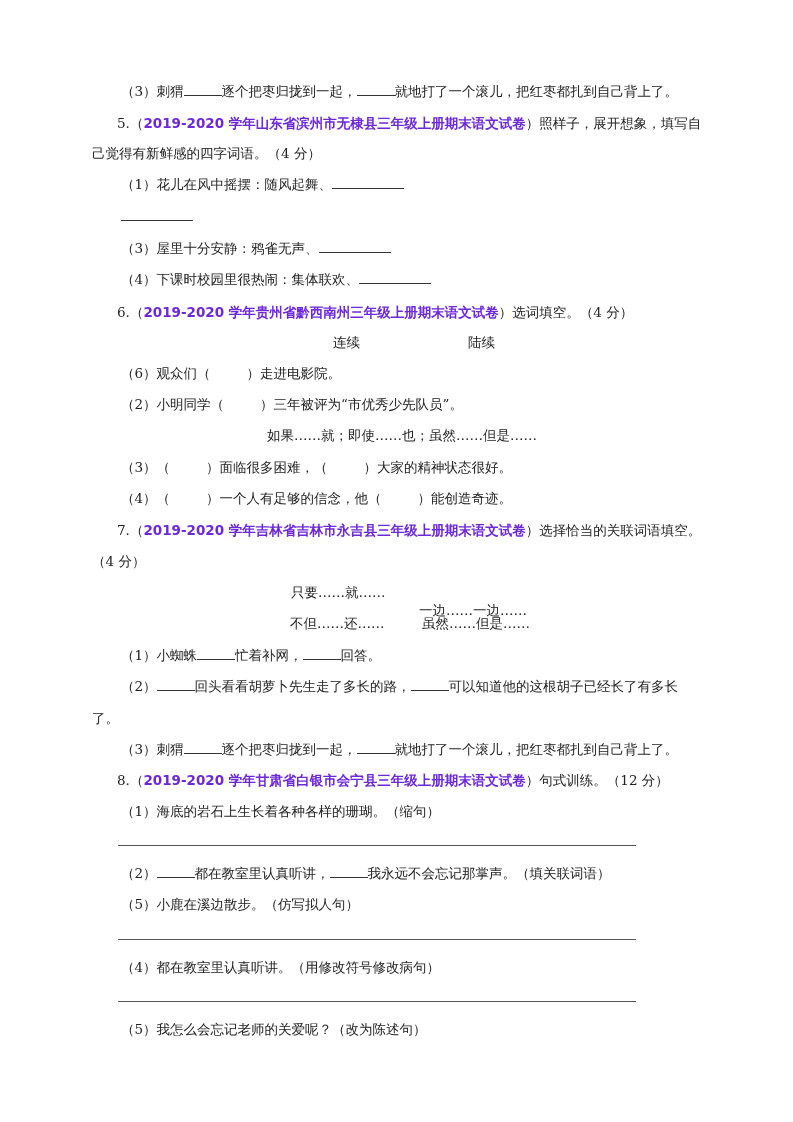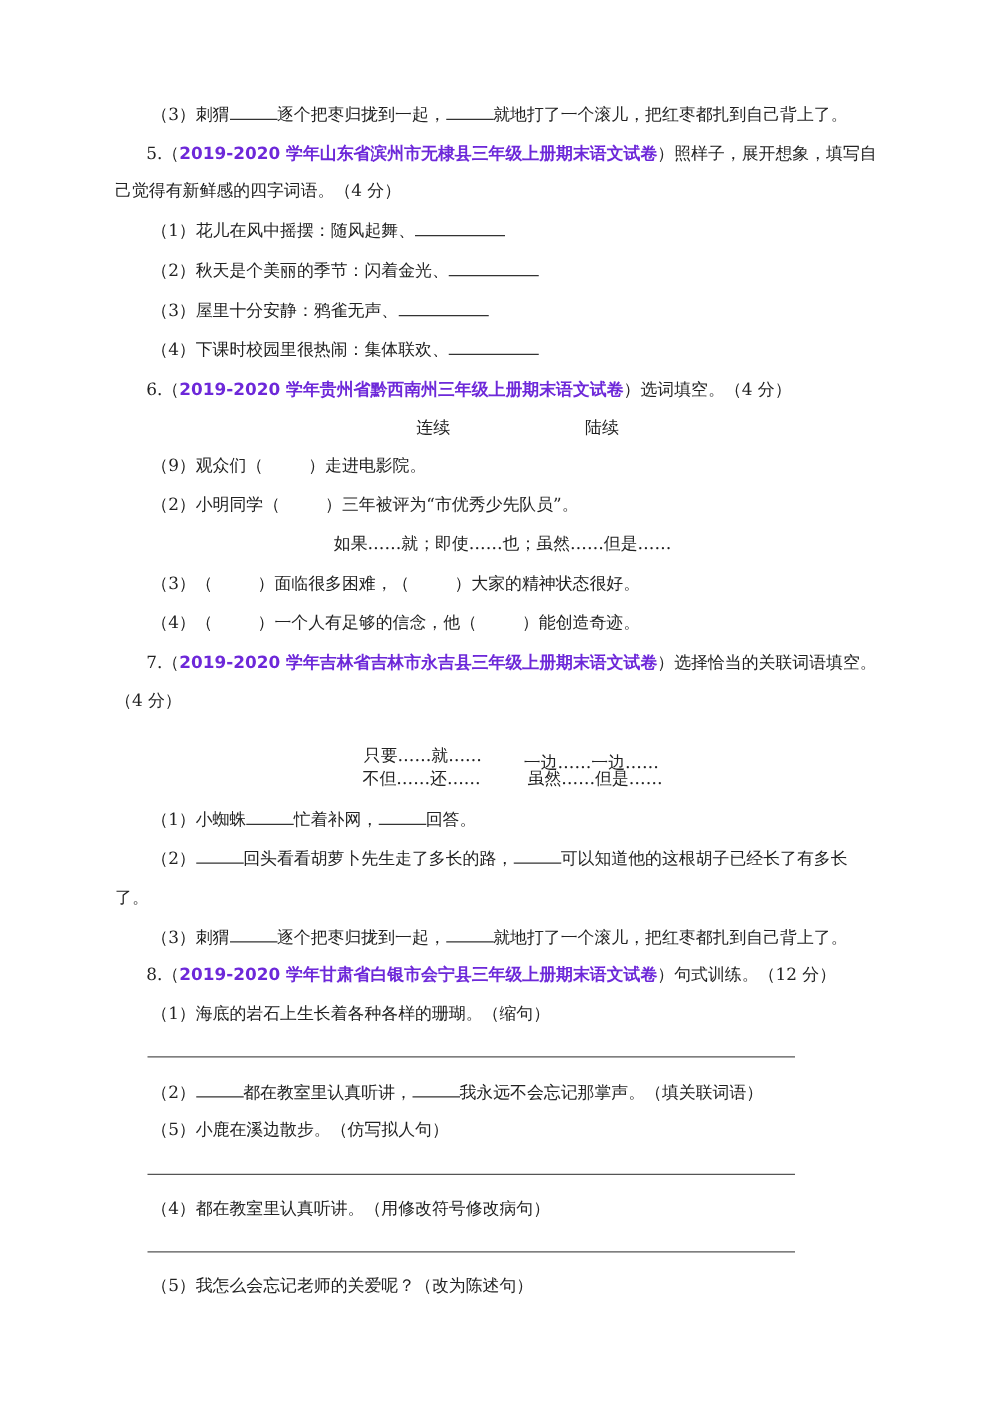--- a/index.html
+++ b/index.html
@@ -21,40 +21,40 @@
 
 <div class="ln" style="left:121px; top:82px;">
   <span>（3）</span><span>刺猬</span><span class="blank b6"></span><span>逐个把枣归拢到一起，</span><span class="blank b6"></span><span>就地打了一个滚儿，把红枣都扎到自己背上了。</span>
 </div>
 
 <div class="ln" style="left:117px; top:114px;">
   <span>5.（</span><span class="red">2019-2020 学年山东省滨州市无棣县三年级上册期末语文试卷</span><span>）照样子，展开想象，填写自</span>
 </div>
 <div class="ln" style="left:92px; top:144px;">己觉得有新鲜感的四字词语。（4 分）</div>
 <div class="ln" style="left:121px; top:175px;"><span>（1）花儿在风中摇摆：随风起舞、</span><span class="blank b12"></span></div>
-<div class="ln" style="left:121px; top:207px;"><span>（2）秋天是个美丽的季节：闪着金光、</span><span class="blank b12"></span></div>
+<div class="ln" style="left:121px; top:207px;"><span class="blank b12"></span></div>
 <div class="ln" style="left:121px; top:239px;"><span>（3）屋里十分安静：鸦雀无声、</span><span class="blank b12"></span></div>
 <div class="ln" style="left:121px; top:270px;"><span>（4）下课时校园里很热闹：集体联欢、</span><span class="blank b12"></span></div>
 
 <div class="ln" style="left:117px; top:303px;">
   <span>6.（</span><span class="red">2019-2020 学年贵州省黔西南州三年级上册期末语文试卷</span><span>）选词填空。（4 分）</span>
 </div>
 <div class="ln" style="left:333px; top:333px;">连续</div>
 <div class="ln" style="left:452px; top:333px;padding-left:16px;">陆续</div>
-<div class="ln" style="left:121px; top:364px;"><span>（9）观众们（</span><span class="paren"></span><span>）走进电影院。</span></div>
+<div class="ln" style="left:121px; top:364px;"><span>（6）观众们（</span><span class="paren"></span><span>）走进电影院。</span></div>
 <div class="ln" style="left:121px; top:395px;"><span>（2）小明同学（</span><span class="paren"></span><span>）三年被评为“市优秀少先队员”。</span></div>
 <div class="ln" style="left:267px; top:426px;">如果……就；即使……也；虽然……但是……</div>
 <div class="ln" style="left:121px; top:458px;"><span>（3）（</span><span class="paren"></span><span>）面临很多困难，（</span><span class="paren"></span><span>）大家的精神状态很好。</span></div>
 <div class="ln" style="left:121px; top:489px;"><span>（4）（</span><span class="paren"></span><span>）一个人有足够的信念，他（</span><span class="paren"></span><span>）能创造奇迹。</span></div>
 
 <div class="ln" style="left:117px; top:521px;">
   <span>7.（</span><span class="red">2019-2020 学年吉林省吉林市永吉县三年级上册期末语文试卷</span><span>）选择恰当的关联词语填空。</span>
 </div>
 <div class="ln" style="left:92px; top:552px;">（4 分）</div>
-<div class="ln" style="left:291px; top:583px;margin-top:13px;">只要……就……</div>
+<div class="ln" style="left:291px; top:583px;">只要……就……</div>
 <div class="ln" style="left:419px; top:583px;margin-top:18px;">一边……一边……</div>
 <div class="ln" style="left:290px; top:614px;">不但……还……</div>
 <div class="ln" style="left:422px; top:614px;">虽然……但是……</div>
 <div class="ln" style="left:121px; top:646px;"><span>（1）小蜘蛛</span><span class="blank b6"></span><span>忙着补网，</span><span class="blank b6"></span><span>回答。</span></div>
 <div class="ln" style="left:121px; top:677px;"><span>（2）</span><span class="blank b6"></span><span>回头看看胡萝卜先生走了多长的路，</span><span class="blank b6"></span><span>可以知道他的这根胡子已经长了有多长</span></div>
 <div class="ln" style="left:92px; top:709px;">了。</div>
 <div class="ln" style="left:121px; top:740px;"><span>（3）刺猬</span><span class="blank b6"></span><span>逐个把枣归拢到一起，</span><span class="blank b6"></span><span>就地打了一个滚儿，把红枣都扎到自己背上了。</span></div>
 
 <div class="ln" style="left:117px; top:771px;text-align:right;">
   <span>8.（</span><span class="red">2019-2020 学年甘肃省白银市会宁县三年级上册期末语文试卷</span><span>）句式训练。（12 分）</span>

